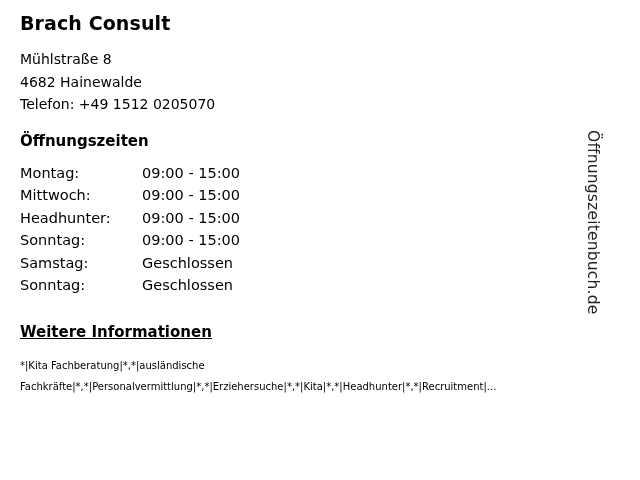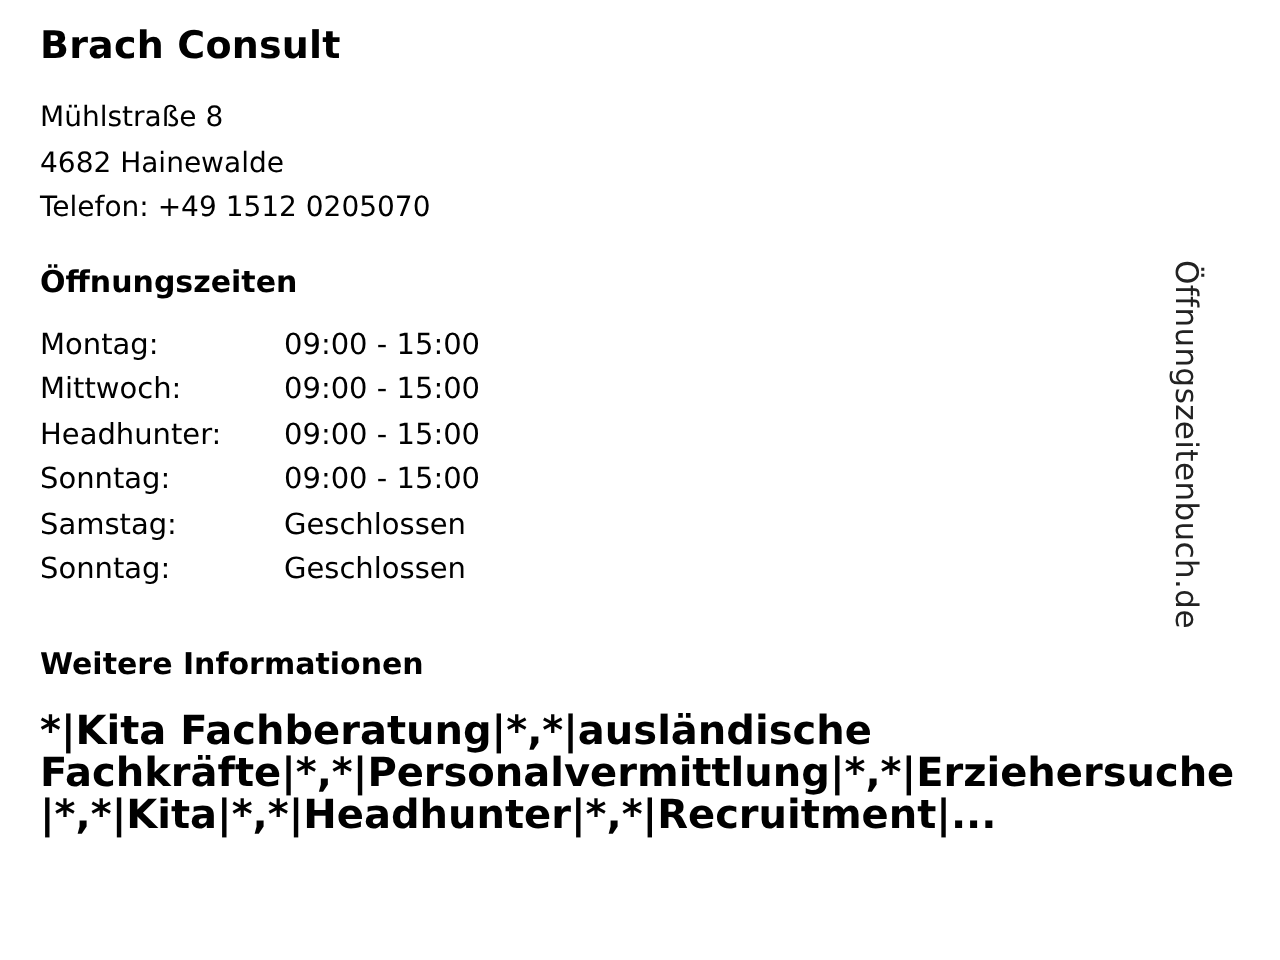--- a/index.html
+++ b/index.html
@@ -57,28 +57,28 @@
     vertical-align: top;
     white-space: nowrap;
   }
   .hours-table td.day {
     width: 122px;
     padding-right: 4px;
   }
   .section-title.info {
     margin-top: 24px;
     margin-bottom: 12px;
+    text-decoration: underline;
   }
   .info-text {
-    font-size: 20px;
+    font-size: 10px;
     line-height: 21px;
     margin: 0;
     width: 600px;
     word-break: break-word;
-    font-weight: bold;
   }
   .watermark {
     position: absolute;
     right: 6px;
     top: 130px;
     font-size: 15.5px;
     color: #222222;
     writing-mode: vertical-rl;
     text-orientation: mixed;
     letter-spacing: 0.2px;

